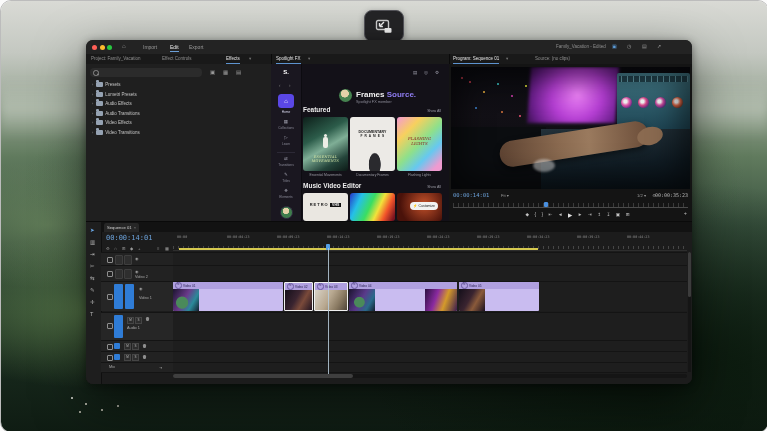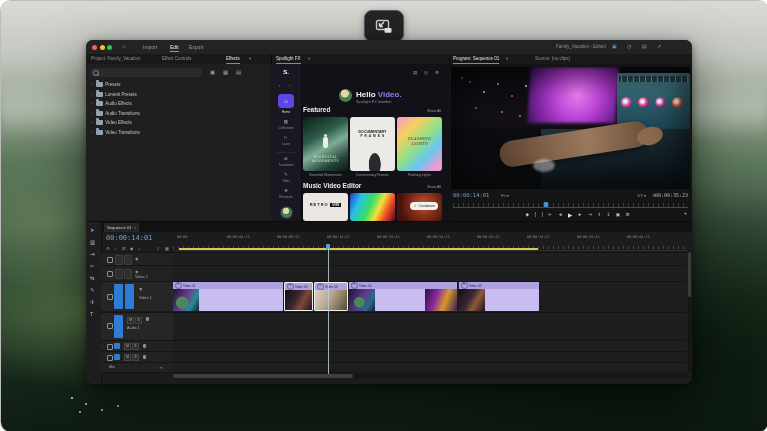--- a/index.html
+++ b/index.html
@@ -230,21 +230,21 @@
         <div class="rail-c nav-ic" style="top:124px;">❖</div>
         <div class="rail-c nav-lb" style="top:131px;">Elements</div>
         <div id="rail-av"></div>
       </div>
 
       <span class="plug-ic" style="left:142px;">▤</span>
       <span class="plug-ic" style="left:153px;">◎</span>
       <span class="plug-ic" style="left:164px;">⚙</span>
 
       <div id="phead-av"></div>
-      <div id="hello"><span>Hello</span> <span class="nm">Video.</span></div>
+      <div id="hello"><span>Frames</span> <span class="nm">Source.</span></div>
       <div id="member">Spotlight FX member</div>
 
       <div class="sec-t" style="top:42px;">Featured</div>
       <div class="show-all" style="top:45px;">Show All</div>
 
       <div class="card" style="left:32px;top:53px;background:linear-gradient(150deg,#0d1f1a 0%,#2c5c4a 35%,#7fae96 55%,#24443a 80%,#0c1a16 100%);">
         <span class="person"></span>
         <div class="art-txt" style="bottom:8px;font-family:'DejaVu Serif',serif;font-style:italic;font-size:3.4px;color:#d7e8a8;letter-spacing:.3px;">
             <div>ESSENTIAL</div>
             <div>MOVEMENTS</div>

